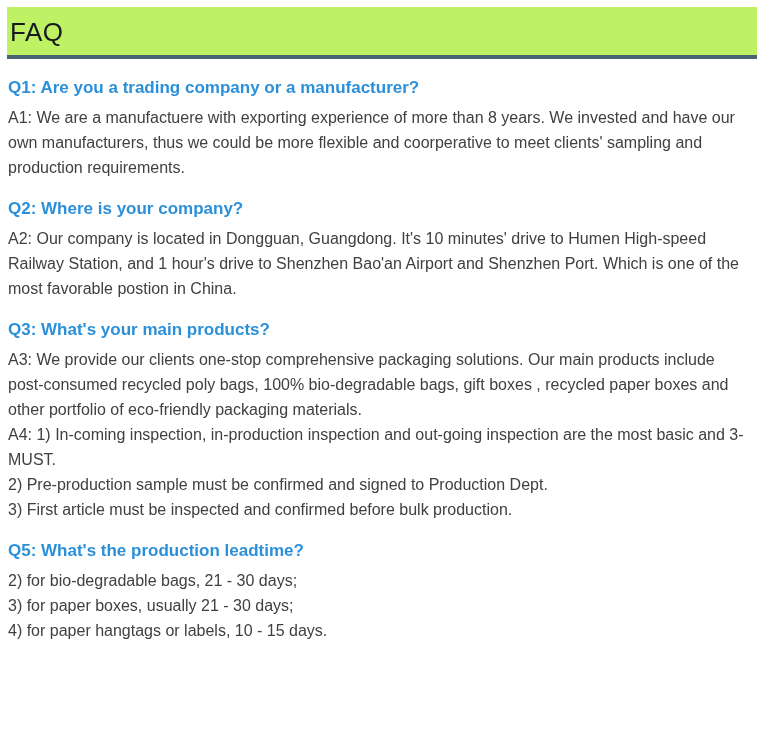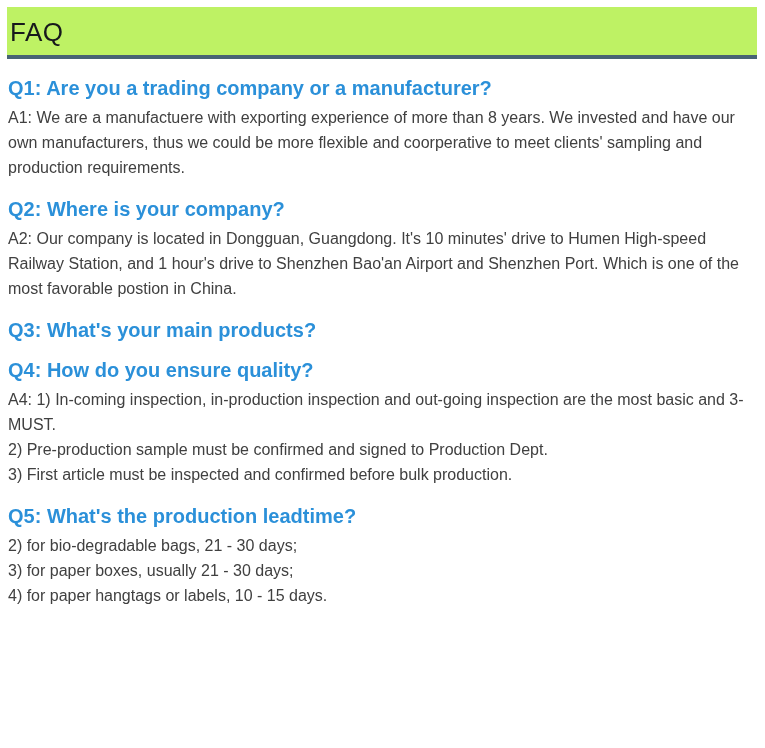--- a/index.html
+++ b/index.html
@@ -23,21 +23,21 @@
     font-size: 26px;
     font-weight: 400;
     color: #17191c;
     line-height: 32px;
     letter-spacing: 0.5px;
   }
   .faq-body {
     padding: 0 12px 8px 8px;
   }
   .faq-item h2 {
-    font-size: 20px;
+    font-size: 17px;
     font-weight: 700;
     color: #2b90d9;
     line-height: 22px;
     margin: 18px 0 6px 0;
   }
   .faq-item p {
     font-size: 16px;
     font-weight: 400;
     color: #404040;
     line-height: 25px;
@@ -60,24 +60,24 @@
       <p>A1: We are a manufactuere with exporting experience of more than 8 years. We invested and have our own manufacturers, thus we could be more flexible and coorperative to meet clients' sampling and production requirements.</p>
     </section>
 
     <section class="faq-item">
       <h2>Q2: Where is your company?</h2>
       <p>A2: Our company is located in Dongguan, Guangdong. It's 10 minutes' drive to Humen High-speed Railway Station, and 1 hour's drive to Shenzhen Bao'an Airport and Shenzhen Port. Which is one of the most favorable postion in China.</p>
     </section>
 
     <section class="faq-item">
       <h2>Q3: What's your main products?</h2>
+      <p>A3: We provide our clients one-stop comprehensive packaging solutions. Our main products include post-consumed recycled poly bags, 100% bio-degradable bags, gift boxes , recycled paper boxes and other portfolio of eco-friendly packaging materials.</p>
     </section>
 
     <section class="faq-item">
-      <h2>Q4: How do you ensure quality?</h2>
       <p>A4: 1) In-coming inspection, in-production inspection and out-going inspection are the most basic and 3-MUST.</p>
       <p>2) Pre-production sample must be confirmed and signed to Production Dept.</p>
       <p>3) First article must be inspected and confirmed before bulk production.</p>
     </section>
 
     <section class="faq-item">
       <h2>Q5: What's the production leadtime?</h2>
       <p>2) for bio-degradable bags, 21 - 30 days;</p>
       <p>3) for paper boxes, usually 21 - 30 days;</p>
       <p>4) for paper hangtags or labels, 10 - 15 days.</p>

